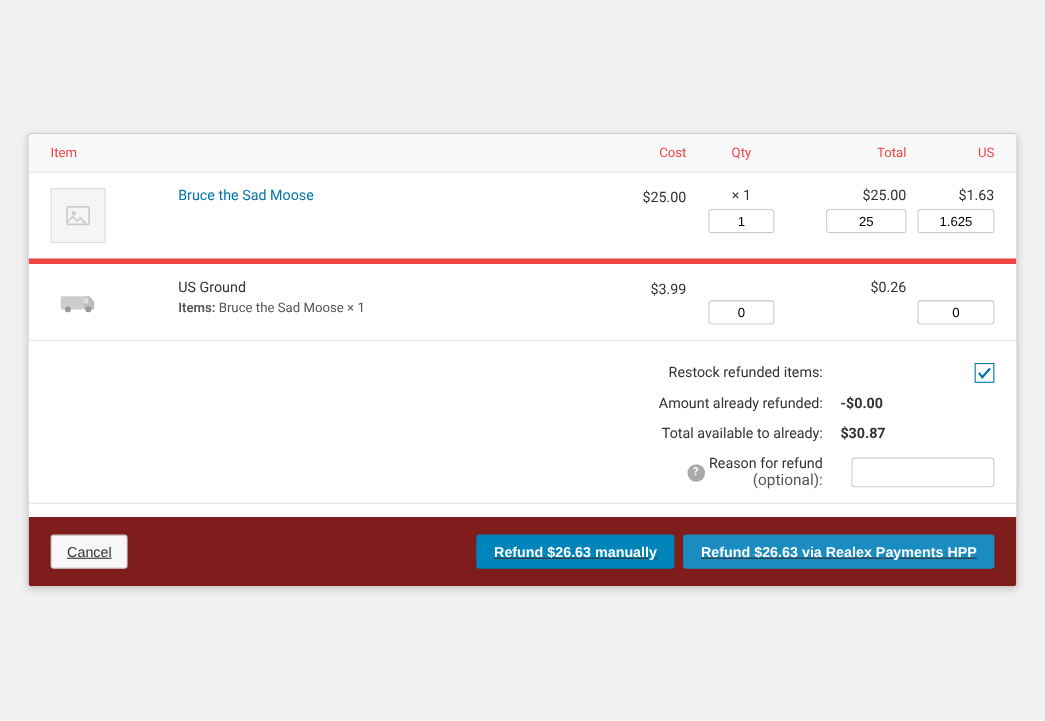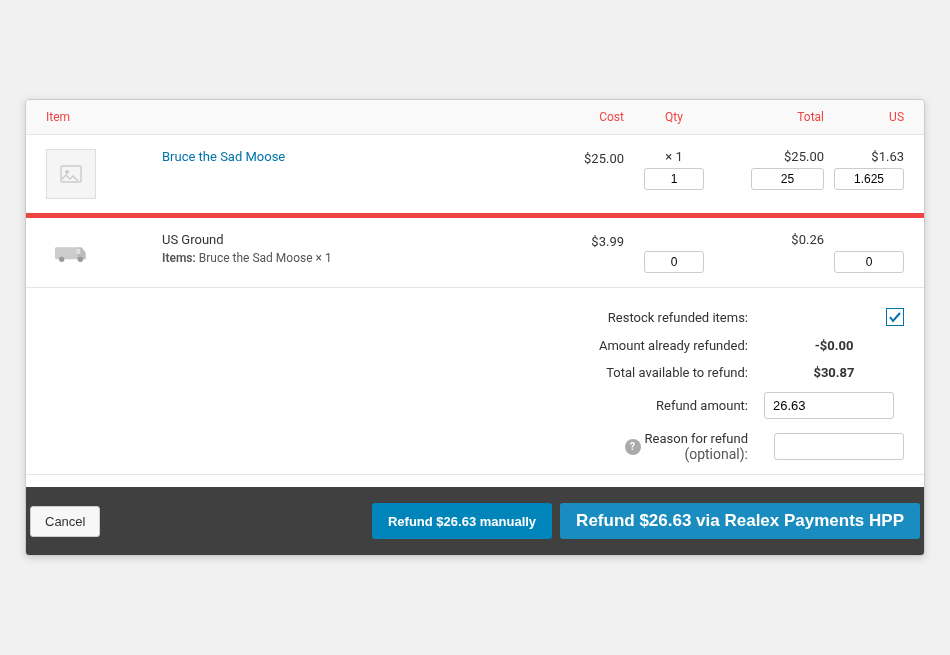--- a/index.html
+++ b/index.html
@@ -108,21 +108,21 @@
     }
     .summary-label {
       text-align: right;
       margin-right: 16px;
       color: #333;
       font-size: 13px;
       min-width: 220px;
     }
     .summary-value {
       min-width: 140px;
-      text-align: center;
+      text-align: left;
       font-size: 13px;
     }
     .summary-value.bold { font-weight: 700; }
     .restock-checkbox {
       width: 18px;
       height: 18px;
       border: 1px solid #0073aa;
       display: flex;
       align-items: center;
       justify-content: center;
@@ -175,24 +175,25 @@
       display: flex;
       flex-direction: column;
       align-items: flex-end;
       min-width: 140px;
     }
     
     .footer {
       display: flex;
       justify-content: space-between;
       align-items: center;
-      padding: 16px 4px;
-      background: #404040;
+      padding: 16px 20px;
+      background: #7f1d1d;
       border-top: 0;
       margin-top: 12px;
+      text-decoration: underline;
     }
     .btn-cancel {
       background: #f7f7f7;
       border: 1px solid #ccc;
       border-radius: 3px;
       padding: 7px 14px;
       font-size: 13px;
       cursor: pointer;
       color: #333;
     }
@@ -205,21 +206,21 @@
       font-size: 13px;
       color: #fff;
       cursor: pointer;
       font-weight: 600;
     }
     .btn-primary-dark {
       background: #1a8cbf;
       border: none;
       border-radius: 3px;
       padding: 8px 16px;
-      font-size: 17px;
+      font-size: 13px;
       color: #fff;
       cursor: pointer;
       font-weight: 600;
     }
     .divider { border: none; border-top: 1px solid #e5e5e5; margin: 0; }
   </style>
 </head>
 <body>
 
 <div class="dialog">
@@ -310,30 +311,24 @@
         </div>
       </div>
     </div>
 
     <div class="summary-row">
       <div class="summary-label">Amount already refunded:</div>
       <div class="summary-value bold">-$0.00</div>
     </div>
 
     <div class="summary-row">
-      <div class="summary-label">Total available to refund:</div>
+      <div class="summary-label">Total available to already:</div>
       <div class="summary-value bold">$30.87</div>
     </div>
 
-    <div class="summary-row">
-      <div class="summary-label">Refund amount:</div>
-      <div class="refund-input-wrap">
-        <input class="refund-input" type="text" value="26.63" style="">
-      </div>
-    </div>
 
     <div class="summary-row">
       <div class="reason-label">
         <span class="help-icon">?</span>
         <div style="text-align:right;">
           <div>Reason for refund</div>
           <div class="reason-optional">(optional):</div>
         </div>
       </div>
       <div class="reason-col">

